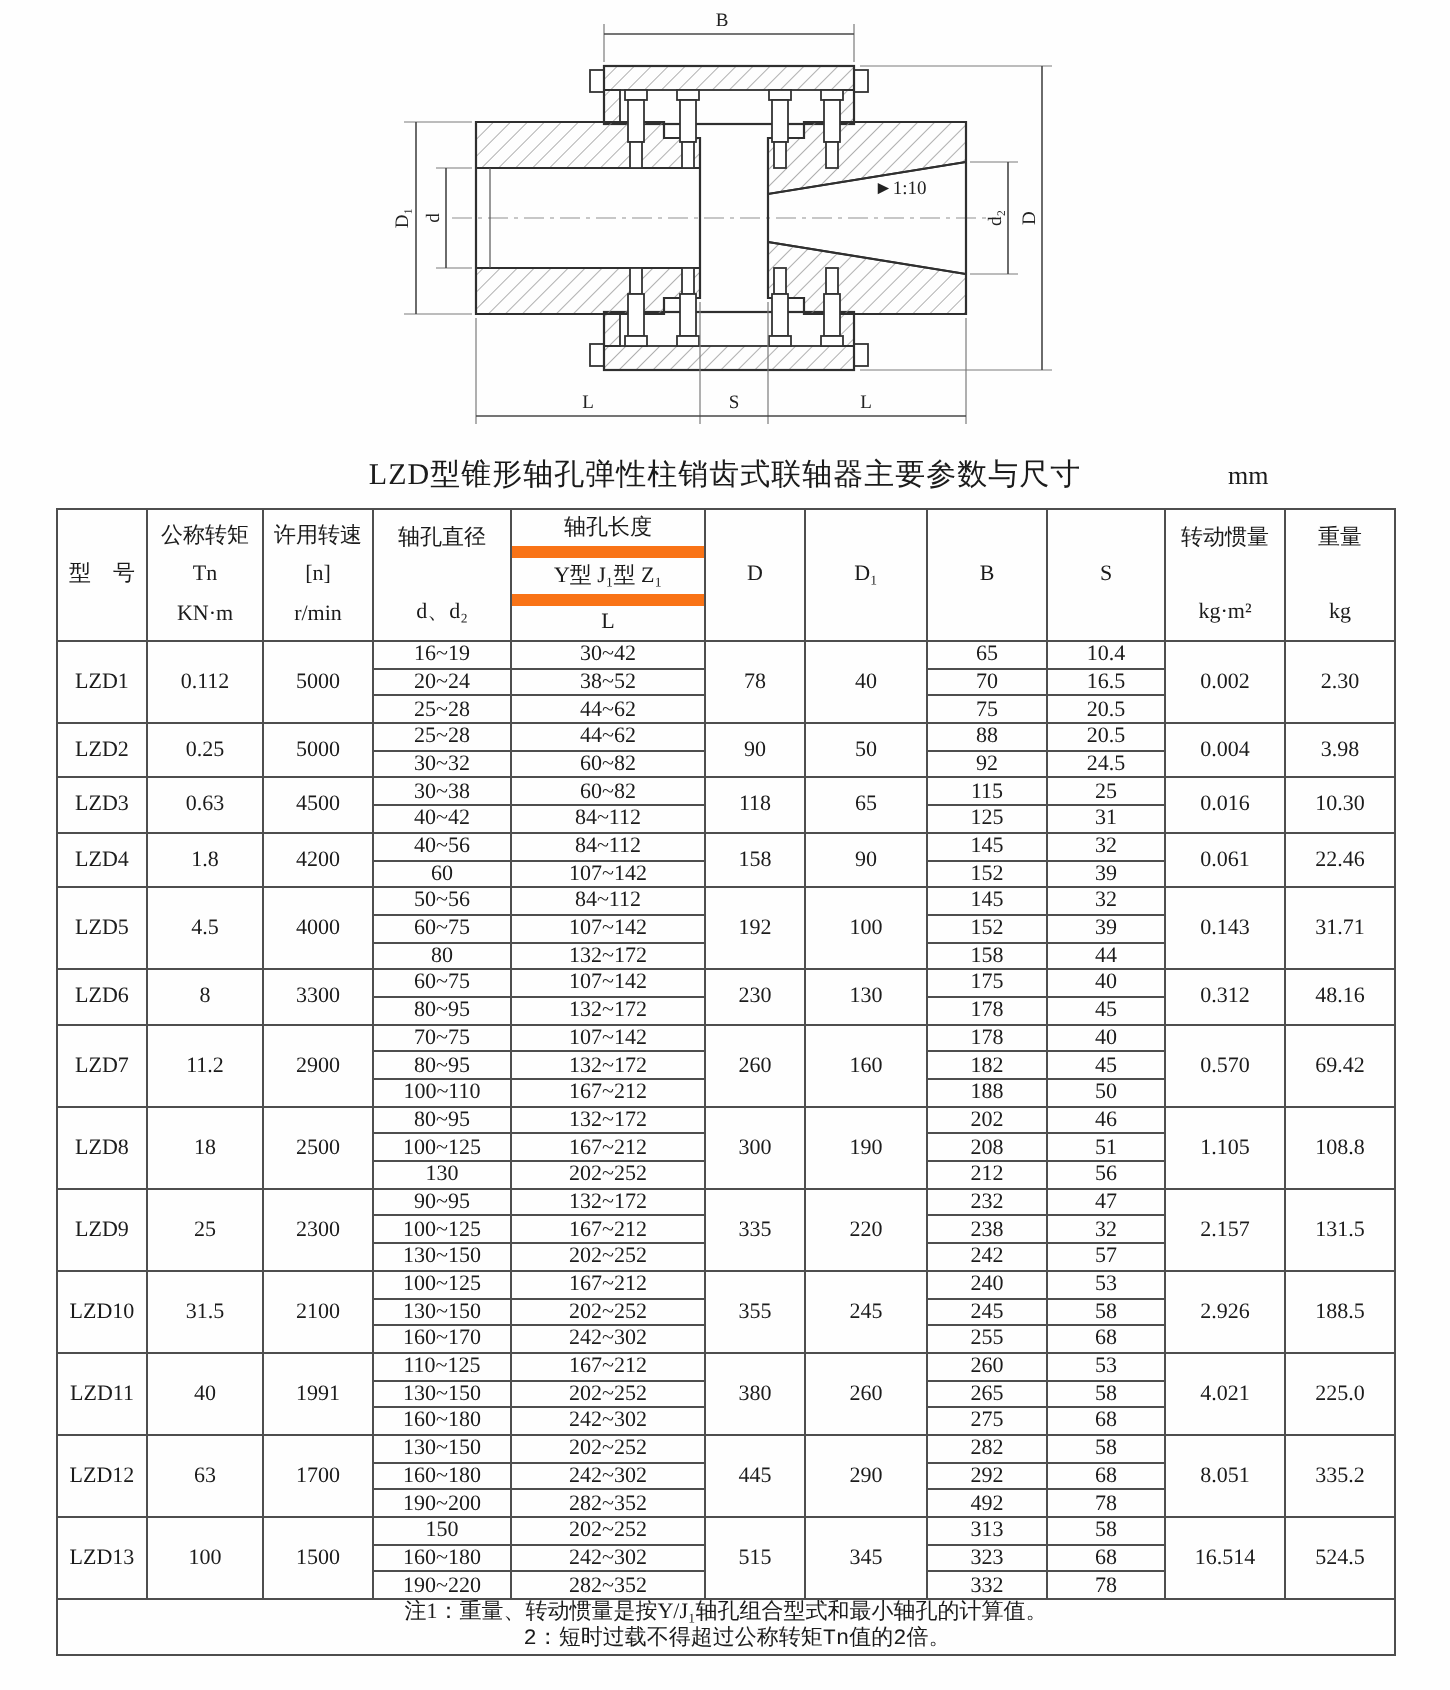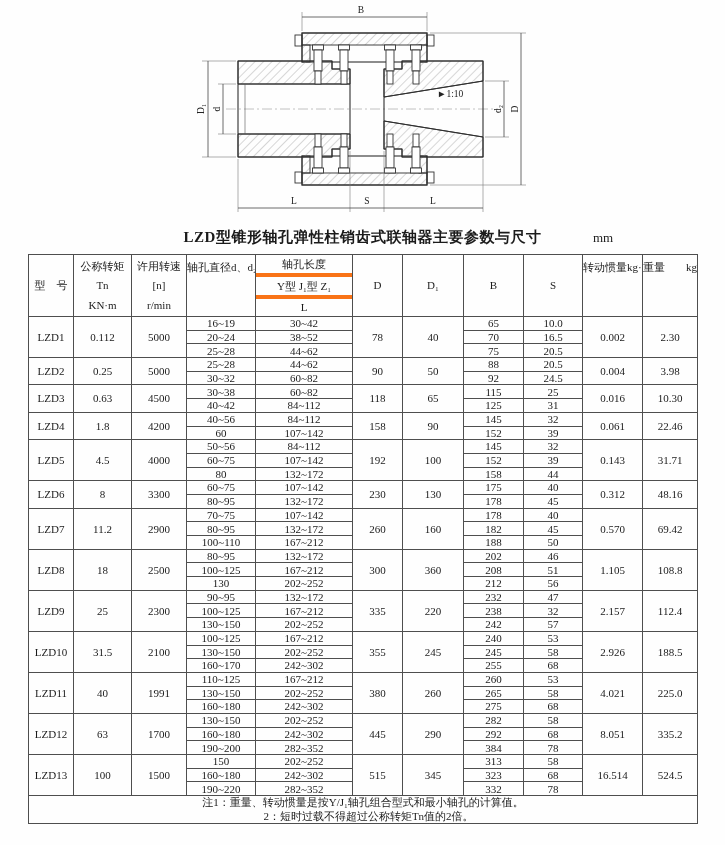--- a/index.html
+++ b/index.html
@@ -6,48 +6,48 @@
   .page {
     position:relative; width:725px; height:845px; background:#fefefe;
     font-family:"Liberation Serif","DejaVu Serif",serif; color:#1b1b1b;
     overflow:hidden;
   }
   .drawing { position:absolute; top:2px; left:0; }
 
   .title-row { position:absolute; top:228px; left:0; width:725px; height:22px; }
   .doc-title {
     position:absolute; left:105px; width:515px; text-align:center;
-    font-size:15px; font-weight:bold; letter-spacing:0.5px;
+    font-size:15px; font-weight:normal; letter-spacing:0.5px;
   }
-  .unit-label { position:absolute; left:593px; top:2px; font-size:13px; }
+  .unit-label { position:absolute; left:614px; top:2px; font-size:13px; }
 
   .tbl-wrap { position:absolute; top:254px; left:28px; }
   table.params {
     border-collapse:collapse; table-layout:fixed; width:669px;
     border:1.6px solid #2e2e2e;
   }
   table.params th, table.params td {
     border:1px solid #4e4e4e; padding:0; text-align:center;
     font-weight:normal; font-size:11px; line-height:1.12;
     overflow:hidden; white-space:nowrap;
   }
   thead th { height:55px; vertical-align:middle; font-size:11.5px; }
-  .h-stack { display:flex; flex-direction:row; justify-content:space-between;
+  .h-stack { display:flex; flex-direction:column; justify-content:space-between;
              height:49px; padding:3px 0; }
   .h-stack3 { display:flex; flex-direction:column; justify-content:space-between;
               height:51px; padding:2px 0; }
   .len-cell { padding:0; }
-  .len-row { height:18px; line-height:18px; border-bottom:4px solid #f97316; }
+  .len-row { height:18px; line-height:18px; border-bottom:6px solid #f97316; }
   .len-row:last-child { border-bottom:none; height:17px; line-height:17px; }
   tbody tr { height:13.7px; }
   tfoot td {
     text-align:left; vertical-align:top; font-size:11.5px;
     padding:4px 4px 5px 16px; border-bottom:2.5px solid #2e2e2e;
   }
-  .note-line2 { padding-left:11px; margin-top:2px; }
+  .note-line2 { padding-left:11px; margin-top:2px;font-family:Liberation Mono, monospace; }
 
   
   .ol   { fill:none; stroke:#2f2f2f; stroke-width:1.1; }
   .hat  { fill:url(#hp); stroke:#2f2f2f; stroke-width:0.9; }
   .pin  { fill:#ffffff; stroke:#333333; stroke-width:0.9; }
   .dim  { stroke:#474747; stroke-width:0.8; }
   .ext  { stroke:#7a7a7a; stroke-width:0.6; }
   .cl   { stroke:#8f8f8f; stroke-width:0.55; stroke-dasharray:10 3 2 3; }
   .dtxt { font-size:9.5px; fill:#222; font-family:"Liberation Serif","DejaVu Serif",serif; }
 </style>
@@ -258,21 +258,21 @@
       <tbody id="tbody">
           <tr>
             <td rowspan="3">LZD1</td>
             <td rowspan="3">0.112</td>
             <td rowspan="3">5000</td>
             <td>16~19</td>
             <td>30~42</td>
             <td rowspan="3">78</td>
             <td rowspan="3">40</td>
             <td>65</td>
-            <td>10.0</td>
+            <td>10.4</td>
             <td rowspan="3">0.002</td>
             <td rowspan="3">2.30</td>
           </tr>
           <tr>
             <td>20~24</td>
             <td>38~52</td>
             <td>70</td>
             <td>16.5</td>
           </tr>
           <tr>
@@ -407,21 +407,21 @@
             <td>188</td>
             <td>50</td>
           </tr>
           <tr>
             <td rowspan="3">LZD8</td>
             <td rowspan="3">18</td>
             <td rowspan="3">2500</td>
             <td>80~95</td>
             <td>132~172</td>
             <td rowspan="3">300</td>
-            <td rowspan="3">360</td>
+            <td rowspan="3">190</td>
             <td>202</td>
             <td>46</td>
             <td rowspan="3">1.105</td>
             <td rowspan="3">108.8</td>
           </tr>
           <tr>
             <td>100~125</td>
             <td>167~212</td>
             <td>208</td>
             <td>51</td>
@@ -436,21 +436,21 @@
             <td rowspan="3">LZD9</td>
             <td rowspan="3">25</td>
             <td rowspan="3">2300</td>
             <td>90~95</td>
             <td>132~172</td>
             <td rowspan="3">335</td>
             <td rowspan="3">220</td>
             <td>232</td>
             <td>47</td>
             <td rowspan="3">2.157</td>
-            <td rowspan="3">112.4</td>
+            <td rowspan="3">131.5</td>
           </tr>
           <tr>
             <td>100~125</td>
             <td>167~212</td>
             <td>238</td>
             <td>32</td>
           </tr>
           <tr>
             <td>130~150</td>
             <td>202~252</td>
@@ -522,21 +522,21 @@
           </tr>
           <tr>
             <td>160~180</td>
             <td>242~302</td>
             <td>292</td>
             <td>68</td>
           </tr>
           <tr>
             <td>190~200</td>
             <td>282~352</td>
-            <td>384</td>
+            <td>492</td>
             <td>78</td>
           </tr>
           <tr>
             <td rowspan="3">LZD13</td>
             <td rowspan="3">100</td>
             <td rowspan="3">1500</td>
             <td>150</td>
             <td>202~252</td>
             <td rowspan="3">515</td>
             <td rowspan="3">345</td>

